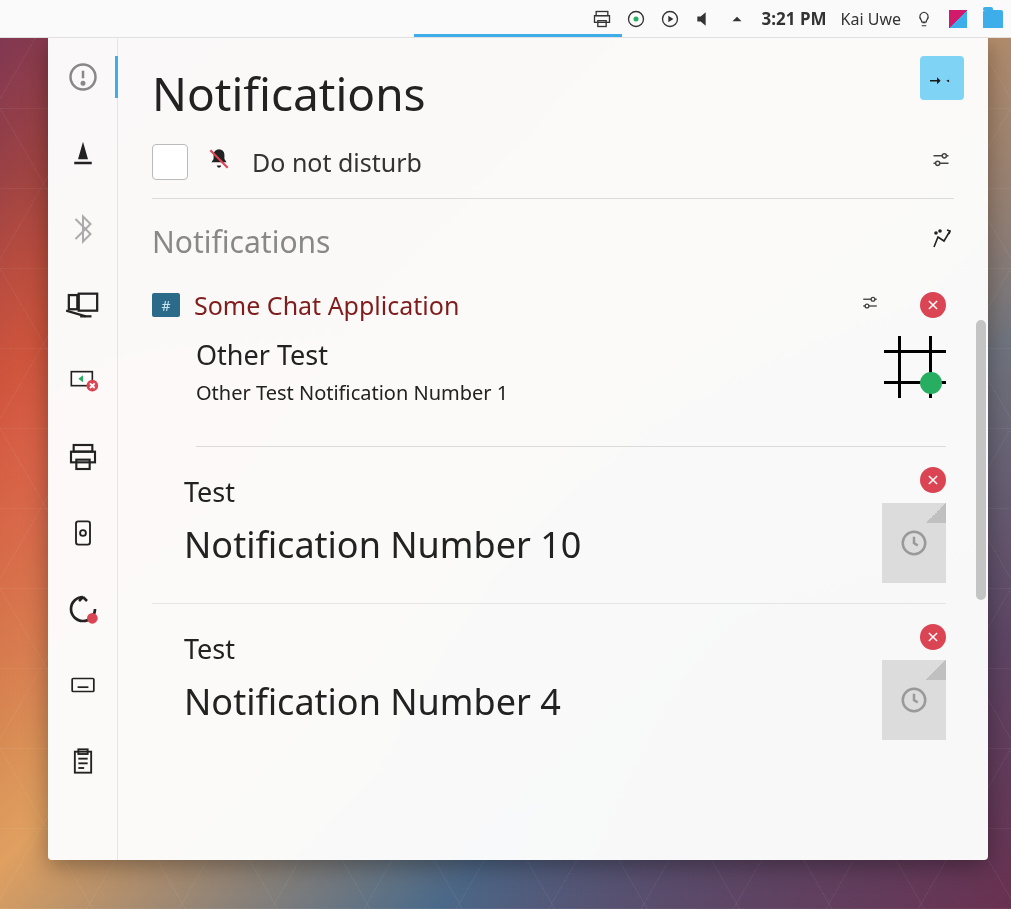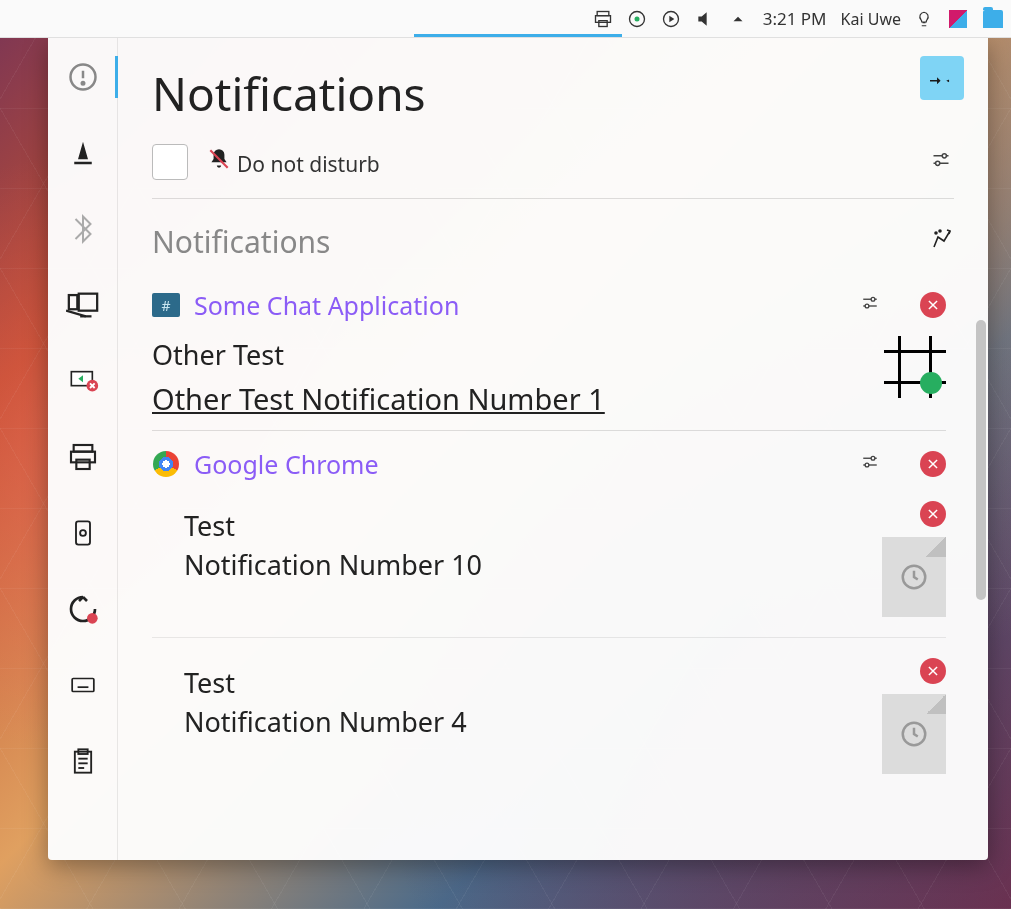--- a/index.html
+++ b/index.html
@@ -39,21 +39,21 @@
   display: flex;
   align-items: center;
   justify-content: flex-end;
   padding: 0 8px;
   gap: 14px;
   border-bottom: 1px solid #e0e0e0;
   z-index: 10;
 }
 .top-panel > * { display:flex; align-items:center; color:#333; }
 .top-panel .tray-icon { width:20px; height:20px; cursor:pointer; }
-.top-panel .clock { font-size: 17px; color:#333; }
+.top-panel .clock { font-size: 17px; color:#333;font-weight:bold; }
 .top-panel .user { font-size: 16px; color:#333; }
 .activity-underline { position:absolute; bottom:0; left:414px; width:208px; height:3px; background:#3daee9; }
 .color-square {
   width:18px; height:18px;
   background: linear-gradient(135deg, #d11a6b 0%, #d11a6b 50%, #3daee9 50%, #3daee9 100%);
 }
 .folder-down {
   width:22px; height:18px; background:#3daee9; border-radius:2px 2px 0 0;
   position:relative;
 }
@@ -109,56 +109,56 @@
   display:flex;align-items:center;justify-content:center;
   cursor:pointer;
 }
 .dnd-row {
   margin-top:20px; display:flex; align-items:center; gap:18px;
   padding-bottom:18px; border-bottom:1px solid rgba(0,0,0,0.12);
 }
 .dnd-check {
   width:36px;height:36px;border:1px solid #bbb;border-radius:4px;background:#fff;cursor:pointer;
 }
-.dnd-label { font-size:21px; color:#333; display:flex; align-items:flex-end; gap:5px;}
+.dnd-label { font-size:25px; color:#333; display:flex; align-items:flex-end; gap:20px;}
 .settings-icon { margin-left:auto; cursor:pointer; color:#555;}
 
 .section-header{
   margin-top:22px; display:flex; align-items:center;
   padding-bottom:10px;
 }
 .section-header .section-title{ font-size:30px; color:#888;}
 .section-header .action-icon{ margin-left:auto; cursor:pointer; color:#333;}
 
 .notif-list{ flex:1; overflow-y:auto; position:relative; padding-right:8px;}
 .scrollbar-fake{
   position:absolute; right:2px; top:282px; width:10px; height:280px;
   background:#c4c4c4; border-radius:5px;
 }
 
 .app-header{
   display:flex; align-items:center; gap:14px; margin-top:16px;
 }
 .app-header .app-icon{width:28px;height:28px;display:flex;align-items:center;justify-content:center;}
-.app-header .app-name{font-size:25px;color:#8b5cf6;}
+.app-header .app-name{font-size:25px;color:#7f1d1d;}
 .app-header .spacer{flex:1;}
 .close-circle{
   width:26px;height:26px;border-radius:50%;background:#da4453;
   display:flex;align-items:center;justify-content:center;cursor:pointer;
   color:#fff;
 }
 .mini-settings{cursor:pointer;color:#555;margin-right:24px;}
 
 .notif-entry{
-  margin-top:14px; padding-bottom:12px; border-bottom:1px solid rgba(0,0,0,0.12);
-  display:flex; gap:28px;
+  margin-top:14px; padding-bottom:40px; border-bottom:1px solid rgba(0,0,0,0.12);
+  display:flex; gap:28px;margin-left:44px;
 }
 .notif-body{flex:1;}
 .notif-title{font-size:27px;color:#222;font-weight:400;}
-.notif-text{font-size:29px;color:#222;margin-top:6px;text-decoration:underline;}
+.notif-text{font-size:20px;color:#222;margin-top:6px;}
 .notif-thumb{
   width:62px;height:62px;position:relative;flex-shrink:0;
 }
 .hash-icon{
   position:relative;width:62px;height:62px;
 }
 .hash-icon::before,.hash-icon::after{content:'';position:absolute;background:#000;}
 .hash-icon .h1{position:absolute;top:14px;left:0;right:0;height:3px;background:#000;}
 .hash-icon .h2{position:absolute;bottom:14px;left:0;right:0;height:3px;background:#000;}
 .hash-icon .v1{position:absolute;left:14px;top:0;bottom:0;width:3px;background:#000;}
@@ -166,21 +166,21 @@
 .presence-dot{position:absolute;bottom:4px;right:4px;width:22px;height:22px;background:#27ae60;border-radius:50%;}
 
 .sub-notif{
   margin-top:20px; display:flex; gap:20px; align-items:flex-start;
   border-bottom:1px solid rgba(0,0,0,0.08); padding-bottom:20px;
 }
 .sub-notif:last-child{border-bottom:none;}
 .sub-notif .bar{width:8px;background:rgba(0,0,0,0.12);margin-left:4px;}
 .sub-notif .content{flex:1;padding-top:6px;}
 .sub-notif .sn-title{font-size:27px;color:#222;}
-.sub-notif .sn-text{font-size:27px;color:#222;margin-top:2px;}
+.sub-notif .sn-text{font-size:36px;color:#222;margin-top:10px;}
 .sub-notif .right{display:flex;flex-direction:column;align-items:flex-end;gap:10px;}
 .receipt{
   width:64px;height:80px;background:#dcdcdc;position:relative;
   display:flex;align-items:center;justify-content:center;
 }
 .receipt::before{content:'';position:absolute;top:0;right:0;width:20px;height:20px;background:linear-gradient(135deg,transparent 50%,#c0c0c0 50%);}
 .receipt svg{color:#999;}
 .receipt::after{content:'';position:absolute;bottom:-4px;left:0;right:0;height:8px;background:
   repeating-linear-gradient(90deg,#dcdcdc 0,#dcdcdc 6px,transparent 6px,transparent 12px);
   clip-path: polygon(0 0,100% 0,100% 50%,0 50%);
@@ -402,41 +402,20 @@
           <div class="hash-icon">
               <div class="h1"></div>
               <div class="h2"></div>
               <div class="v1"></div>
               <div class="v2"></div>
             </div>
           <div class="presence-dot"></div>
         </div>
       </div>
 
-      <div class="app-header">
-        <span class="app-icon">
-            <div class="chrome-icon"></div>
-          </span>
-        <span class="app-name">Google Chrome</span>
-        <span class="spacer"></span>
-        <span class="mini-settings">
-          <svg viewBox="0 0 24 24" width="24" height="18" stroke="#444" stroke-width="1.8" fill="none">
-              <line x1="3" y1="7" x2="21" y2="7"></line>
-              <circle cx="16" cy="7" r="2.5" fill="#fcfcfc"></circle>
-              <line x1="3" y1="16" x2="21" y2="16"></line>
-              <circle cx="8" cy="16" r="2.5" fill="#fcfcfc"></circle>
-            </svg>
-        </span>
-        <span class="close-circle">
-          <svg viewBox="0 0 24 24" width="14" height="14" stroke="#fff" stroke-width="2.5">
-              <line x1="5" y1="5" x2="19" y2="19"></line>
-              <line x1="19" y1="5" x2="5" y2="19"></line>
-            </svg>
-        </span>
-      </div>
 
       <div class="sub-notif">
         <div class="bar"></div>
         <div class="content">
           <div class="sn-title">Test</div>
           <div class="sn-text">Notification Number 10</div>
         </div>
         <div class="right">
           <span class="close-circle">
             <svg viewBox="0 0 24 24" width="14" height="14" stroke="#fff" stroke-width="2.5">

